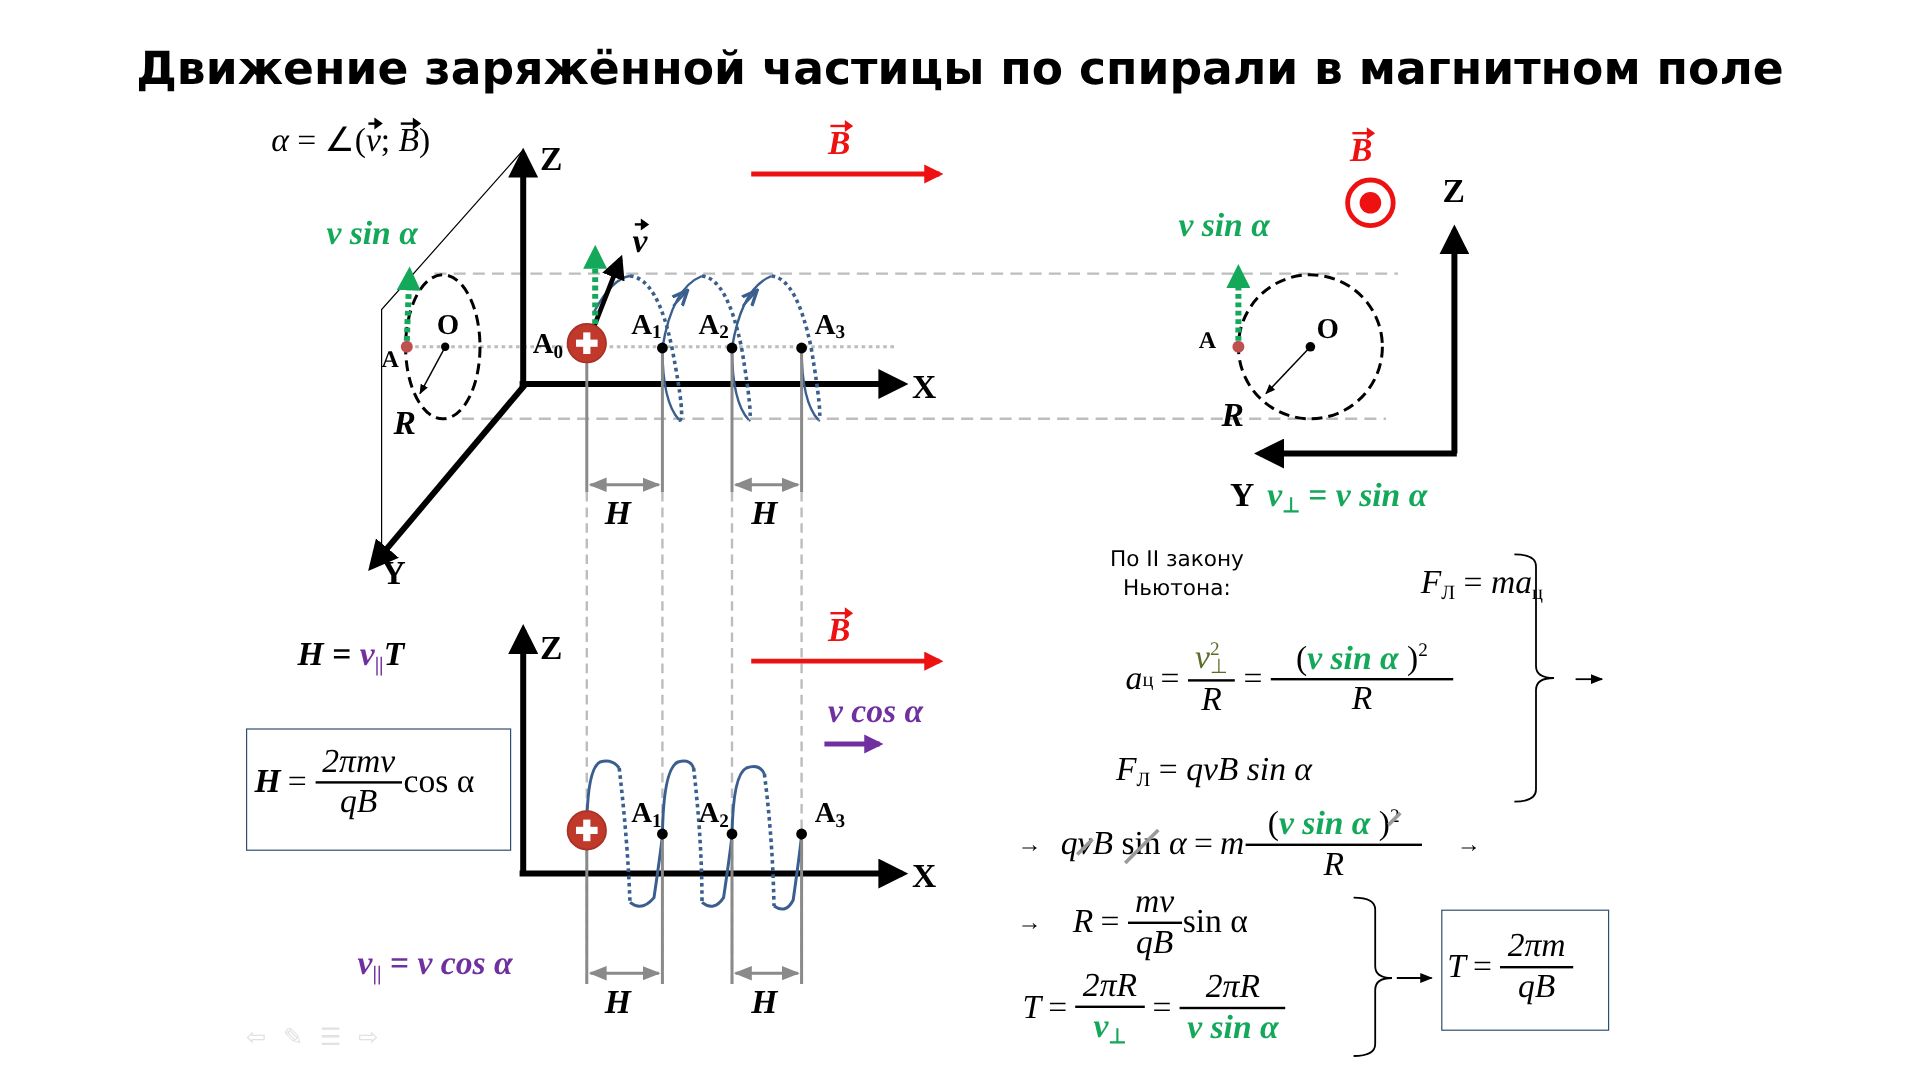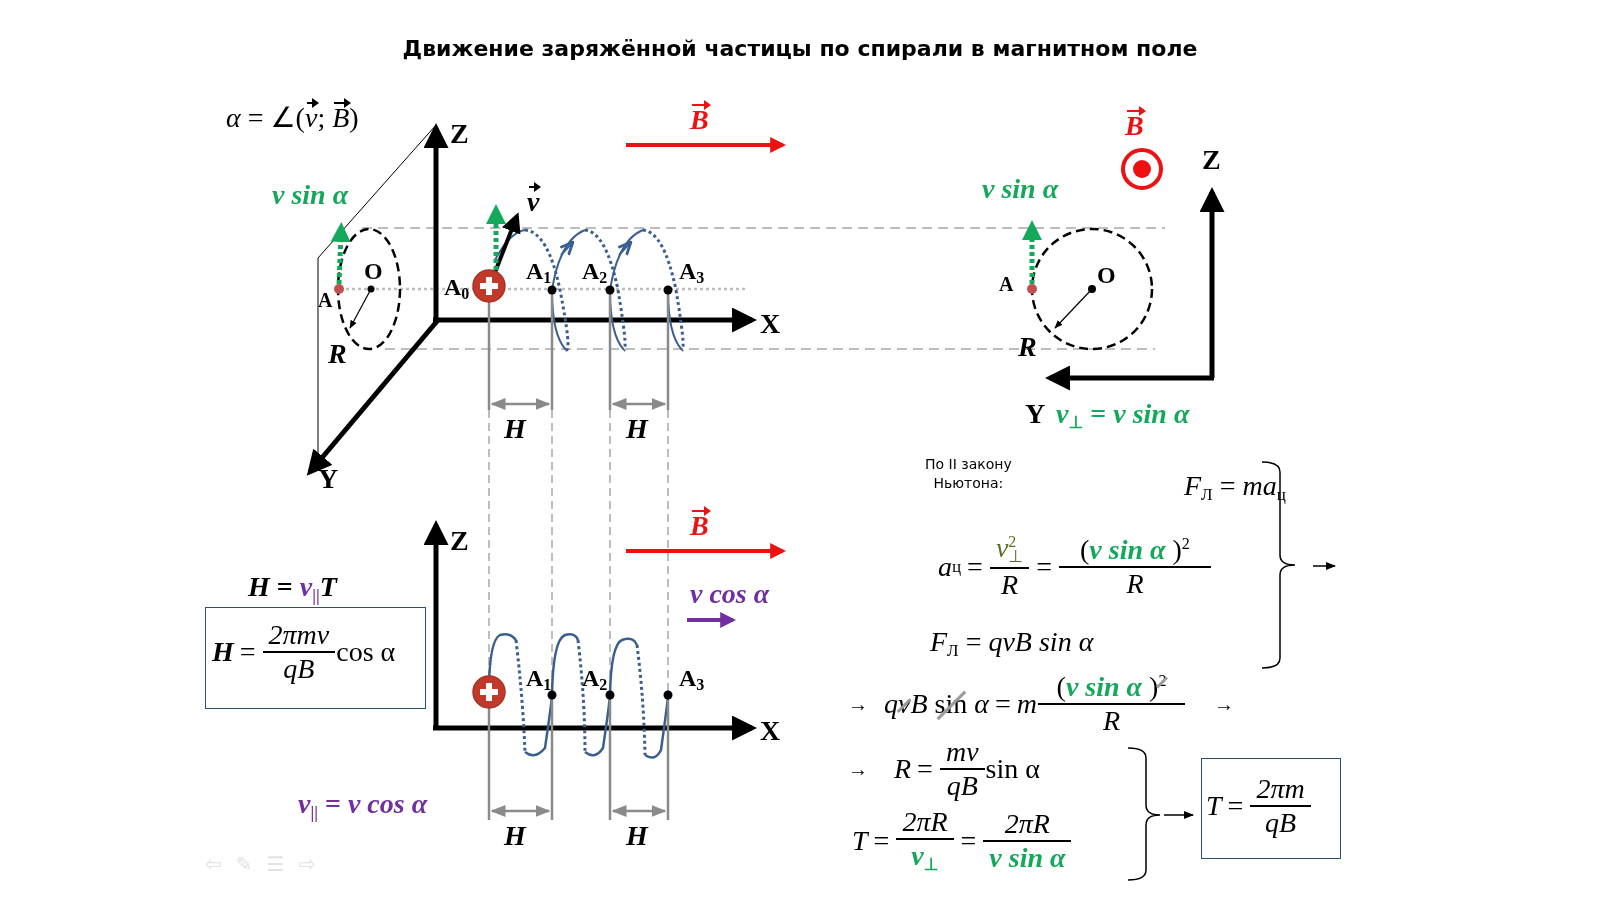--- a/index.html
+++ b/index.html
@@ -1,38 +1,38 @@
 <!DOCTYPE html>
 <html><head>
 <meta charset="utf-8">
 <style>
   html, body { margin: 0; padding: 0; }
   body { width: 1600px; height: 900px; background: #ffffff; position: relative; overflow: hidden;
          font-family: "Liberation Serif", serif; color: #000; }
   #diagram { position: absolute; left: 0; top: 0; width: 1600px; height: 900px; }
   .t { position: absolute; white-space: nowrap; line-height: 1; }
-  .title { font-family: "DejaVu Sans", sans-serif; font-weight: bold; font-size: 22px; left: 0; width: 1600px; text-align: center; top: 38px; }
+  .title { font-family: "DejaVu Sans", sans-serif; font-weight: bold; font-size: 38px; left: 0; width: 1600px; text-align: center; top: 38px; }
   .axis { font-family: "Liberation Serif", serif; font-weight: bold; font-size: 28px; }
   .pt { font-family: "Liberation Serif", serif; font-weight: bold; font-size: 24px; }
   .pt sub { font-size: 16px; vertical-align: -4px; }
   .math { font-family: "Liberation Serif", serif; font-style: italic; font-size: 28px; }
   .up { font-style: normal; }
   .bi { font-weight: bold; font-style: italic; }
   .green { color: #14a85a; }
   .purple { color: #7030a0; }
   .red { color: #ee1111; }
   .olive { color: #5a6e28; }
   .vec { position: relative; display: inline-block; }
   .vec::before { content: ""; position: absolute; left: 2px; right: 0; top: -2px; height: 2px; background: currentColor; }
   .vec::after { content: ""; position: absolute; right: -2px; top: -6px; border-left: 7px solid currentColor; border-top: 5px solid transparent; border-bottom: 5px solid transparent; }
   .frac { display: inline-flex; flex-direction: column; align-items: center; vertical-align: middle; margin: 0 4px; }
   .frac .num { padding: 0 3px 2px; }
   .frac .den { border-top: 2px solid #000; padding: 2px 3px 0; width: 100%; text-align: center; }
   .box { position: absolute; border: 1.5px solid #2f4f6f; }
-  .newton { font-family: "DejaVu Sans", sans-serif; font-size: 14px; text-align: center; line-height: 1.35; }
+  .newton { font-family: "DejaVu Sans", sans-serif; font-size: 18px; text-align: center; line-height: 1.35; }
   .small-sub { font-size: 17px; vertical-align: -5px; font-style: normal; }
   .strike { position: relative; }
   .strike::after { content: ""; position: absolute; left: -3px; right: -3px; top: 50%; height: 3px; background: #9a9a9a; transform: rotate(-45deg); }
   .nav { position: absolute; left: 205px; top: 852px; font-size: 20px; color: #e2e2e2; letter-spacing: 14px; font-family: "DejaVu Sans", sans-serif; }
 </style>
 </head>
 <body>
 
 <svg id="diagram" viewBox="0 0 1600 900" xmlns="http://www.w3.org/2000/svg">
   <defs>
@@ -221,21 +221,21 @@
 <div class="t axis" style="left:450px; top:527px;">Z</div>
 <div class="t axis" style="left:760px; top:717px;">X</div>
 <div class="t math bi red" style="left:690px; top:512px;"><span class="vec">B</span></div>
 <div class="t math bi purple" style="left:690px; top:580px;">v cos α</div>
 <div class="t pt" style="left:526px; top:666px;"><span>A</span><sub>1</sub></div>
 <div class="t pt" style="left:582px; top:666px;"><span>A</span><sub>2</sub></div>
 <div class="t pt" style="left:679px; top:666px;"><span>A</span><sub>3</sub></div>
 <div class="t math bi" style="left:504px; top:822px;">H</div>
 <div class="t math bi" style="left:626px; top:822px;">H</div>
 
-<div class="t math bi" style="left:248px; top:573px;">
+<div class="t math bi" style="left:248px; top:532px;">
   <span>H</span>
   <span class="up">=</span>
   <span class="purple"><span>v</span><sub class="small-sub">||</sub></span><span>T</span>
 </div>
 <div class="box" style="left:205px; top:607px; width:219px; height:100px;"></div>
 <div class="t math" style="left:212px; top:621px; display:flex; align-items:center;">
   <span class="bi">H</span>
   <span class="up" style="margin:0 6px;">=</span>
   <span class="frac">
       <span class="num">2πmv</span>

